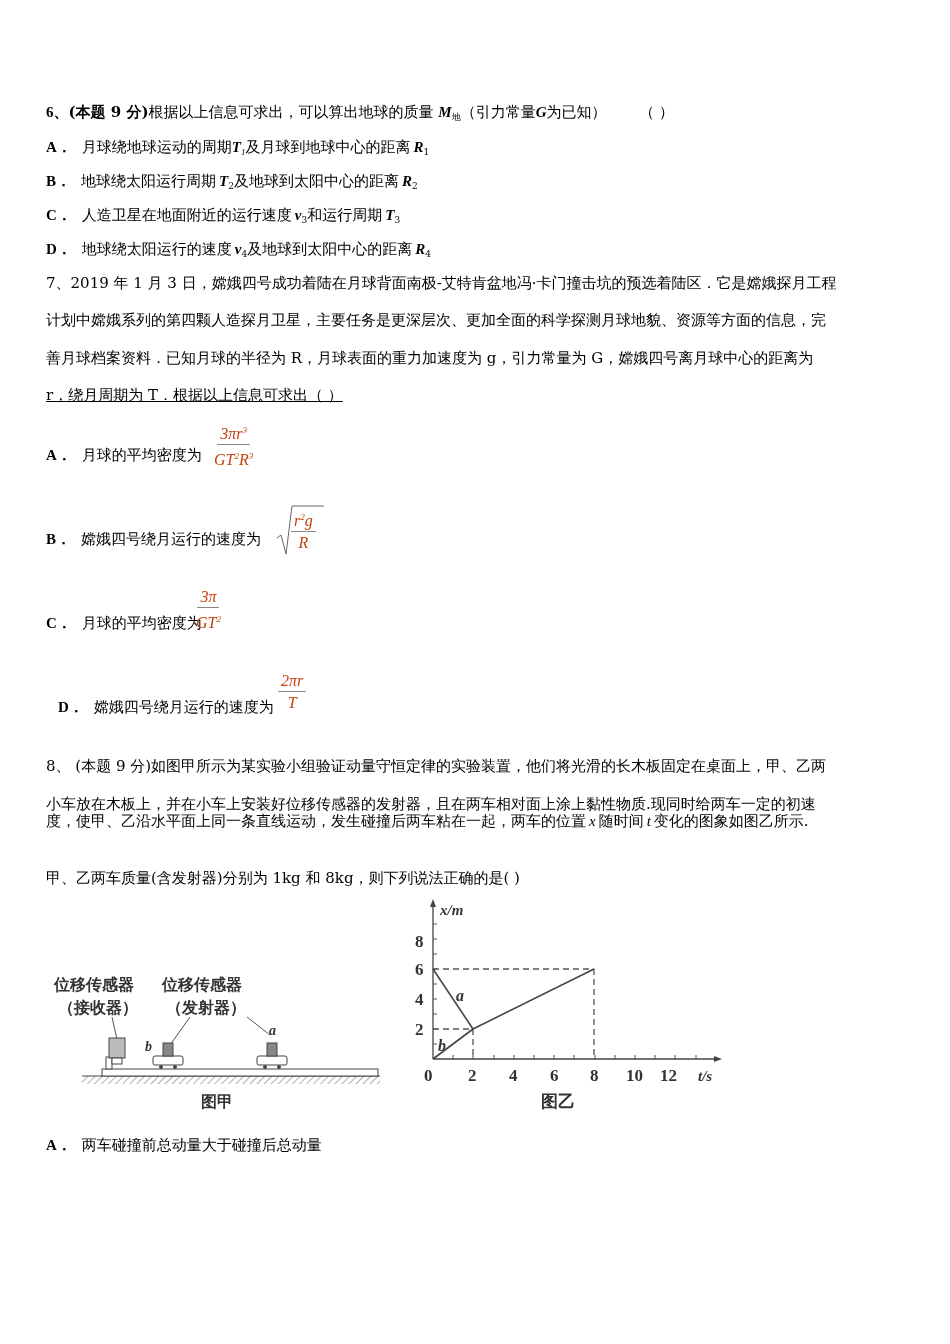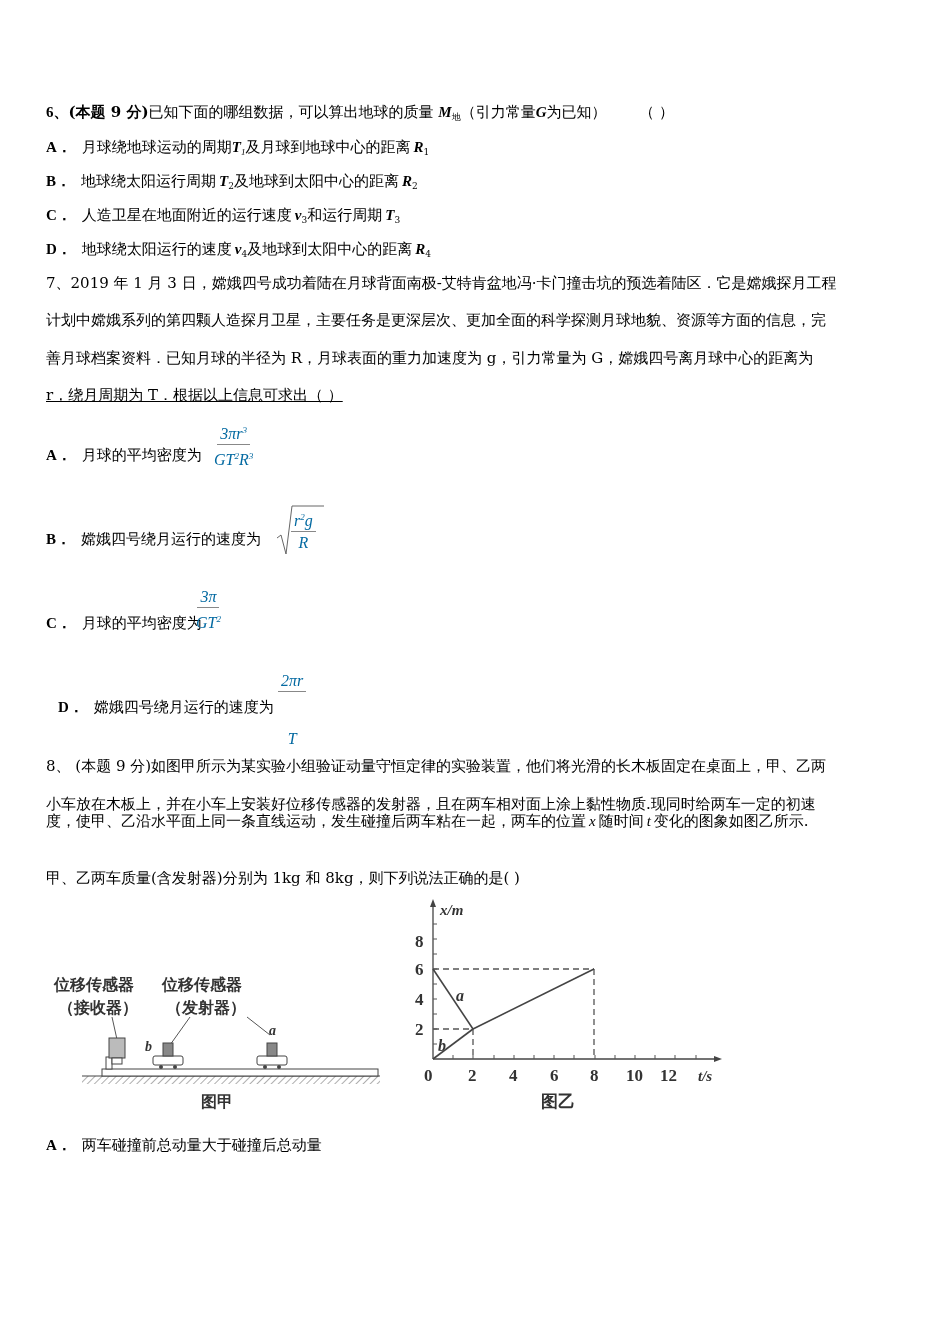--- a/index.html
+++ b/index.html
@@ -6,33 +6,33 @@
   body { width: 950px; height: 1344px; position: relative; overflow: hidden;
          font-family: "DejaVu Serif", "Liberation Serif", serif; color: #000; }
   .line { position: absolute; left: 46px; font-size: 15px; line-height: 18px; white-space: nowrap; }
   .bold { font-weight: bold; }
   .it { font-style: italic; font-family: "Liberation Serif", serif; font-weight: bold; }
   .it-n { font-style: italic; font-family: "Liberation Serif", serif; }
   sub.s { font-size: 9px; vertical-align: -3px; }
   .opt-label { font-weight: bold; font-family: "Liberation Serif", serif; margin-right: 10px; }
   .num { font-family: "Liberation Serif", serif; font-weight: bold; }
   .frac { position: absolute; display: inline-flex; flex-direction: column; align-items: center;
-          font-family: "Liberation Serif", serif; font-style: italic; color: #0369a1; font-size: 16px; }
+          font-family: "Liberation Serif", serif; font-style: italic; color: #c2410c; font-size: 16px; }
   .frac .n { padding: 0 3px 1px 3px; border-bottom: 1px solid #888; line-height: 18px; }
   .frac .d { padding: 2px 3px 0 3px; line-height: 18px; }
   .frac sup { font-size: 9px; vertical-align: 6px; }
   .sqrt { position: absolute; font-family: "Liberation Serif", serif; font-style: italic; color: #555; }
   .fig { position: absolute; }
   .fig-text { font-family: "DejaVu Sans", sans-serif; font-weight: bold; fill: #333; }
 </style>
 </head>
 <body>
 
 <div class="line" style="top:103px;">
-  <span class="num">6、</span><span class="bold">(本题 9 分)</span><span>已知下面的哪组数据，可以算出地球的质量</span>
+  <span class="num">6、</span><span class="bold">(本题 9 分)</span><span>根据以上信息可求出，可以算出地球的质量</span>
   <span class="it">M</span><sub class="s">地</sub><span>（引力常量</span><span class="it">G</span><span>为已知）</span>
   <span style="margin-left:28px;">（    ）</span>
 </div>
 
 <div class="line" style="top:138px;">
   <span class="opt-label">A．</span><span>月球绕地球运动的周期</span><span class="it">T</span><sub class="s it-n">1</sub><span>及月球到地球中心的距离</span><span class="it" style="margin-left:3px;">R</span><sub class="s">1</sub>
 </div>
 <div class="line" style="top:172px;">
   <span class="opt-label">B．</span><span>地球绕太阳运行周期</span><span class="it" style="margin-left:3px;">T</span><sub class="s">2</sub><span>及地球到太阳中心的距离</span><span class="it" style="margin-left:3px;">R</span><sub class="s">2</sub>
 </div>
@@ -73,21 +73,21 @@
   <span class="opt-label">C．</span><span>月球的平均密度为</span>
 </div>
 <div class="frac" style="left:193px; top:588px;">
   <span class="n">3π</span>
   <span class="d"><span>GT</span><sup>2</sup></span>
 </div>
 
 <div class="line" style="top:698px;margin-left:12px;">
   <span class="opt-label">D．</span><span>嫦娥四号绕月运行的速度为</span>
 </div>
-<div class="frac" style="left:278px; top:672px;gap:36px;">
+<div class="frac" style="left:278px; top:672px;">
   <span class="n">2πr</span>
   <span class="d">T</span>
 </div>
 
 <div class="line" style="top:757px;">8、 (本题 9 分)如图甲所示为某实验小组验证动量守恒定律的实验装置，他们将光滑的长木板固定在桌面上，甲、乙两</div>
 <div class="line" style="top:795px;">小车放在木板上，并在小车上安装好位移传感器的发射器，且在两车相对面上涂上黏性物质.现同时给两车一定的初速</div>
 <div class="line" style="top:812px;">
   <span>度，使甲、乙沿水平面上同一条直线运动，发生碰撞后两车粘在一起，两车的位置</span><span class="it-n" style="margin:0 3px;">x</span><span>随时间</span><span class="it-n" style="margin:0 3px;">t</span><span>变化的图象如图乙所示.</span>
 </div>
 <div class="line" style="top:869px;">甲、乙两车质量(含发射器)分别为 1kg 和 8kg，则下列说法正确的是(   )</div>

